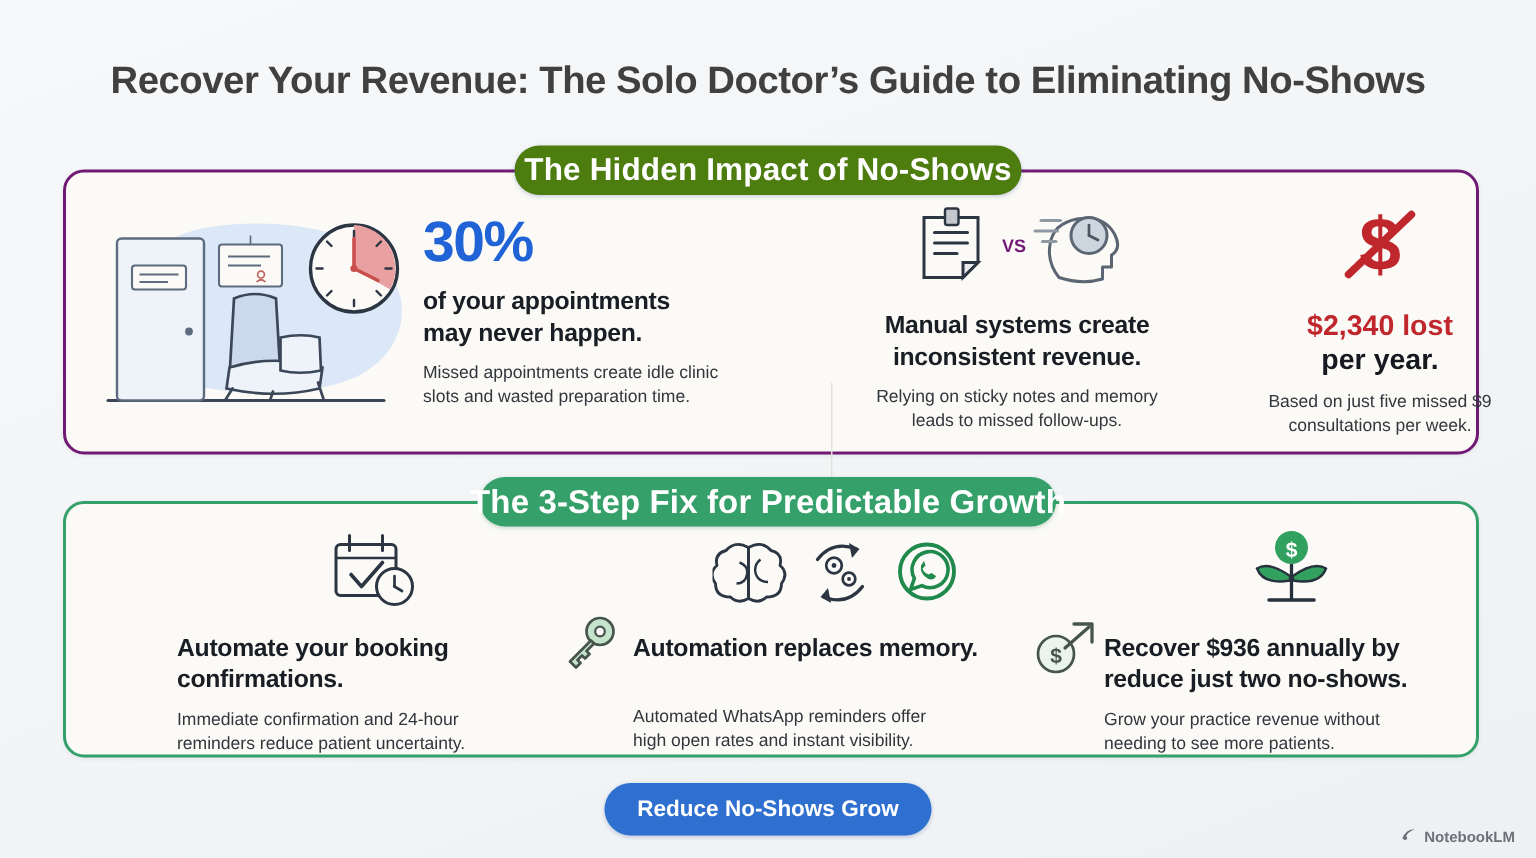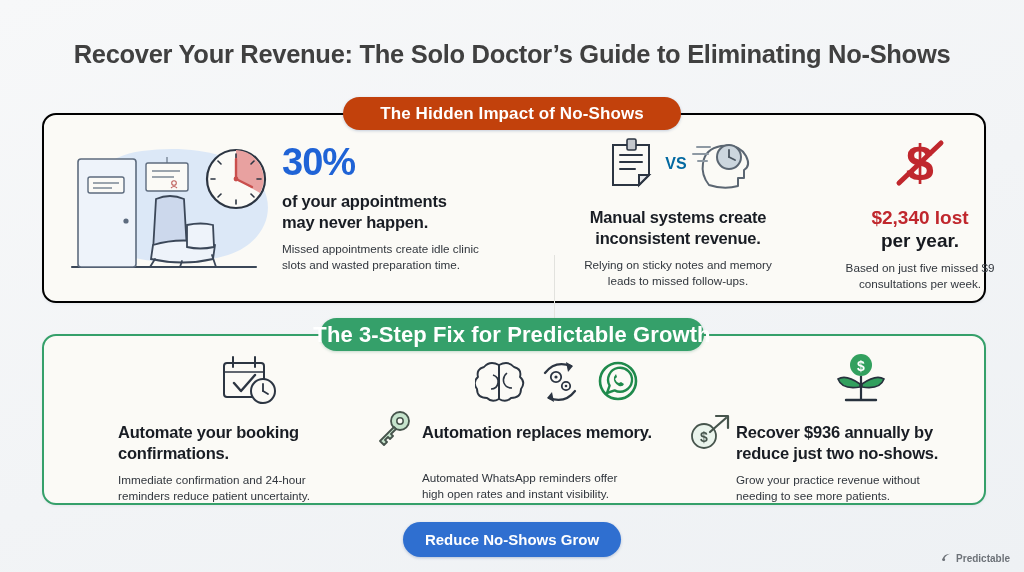--- a/index.html
+++ b/index.html
@@ -26,41 +26,41 @@
 
   
   .panel {
     position: absolute;
     background: #fbfaf6;
     border-radius: 14px;
     box-shadow: 0 1px 3px rgba(40,60,90,0.07);
   }
   .panel-blue {
     left: 42px; top: 113px; width: 940px; height: 186px;
-    border: 2px solid #000000;
+    border: 2px solid #701a75;
   }
   .panel-green {
     left: 42px; top: 334px; width: 940px; height: 167px;
     border: 2px solid #35a06a;
   }
 
   
   .badge {
     position: absolute;
     color: #ffffff;
     font-weight: bold;
     border-radius: 20px;
     display: flex; align-items: center; justify-content: center;
     white-space: nowrap;
     letter-spacing: 0.1px;
   }
   .badge-blue {
-    background: #c2410c;
+    background: #4d7c0f;
     left: 343px; top: 97px; width: 338px; height: 33px;
-    font-size: 17px;
+    font-size: 21px;
     box-shadow: 0 1px 3px rgba(30,70,140,0.25);
   }
   .badge-green {
     background: #35a06a;
     left: 320px; top: 318px; width: 384px; height: 33px;
     font-size: 22px;
     box-shadow: 0 1px 3px rgba(30,120,80,0.25);
   }
 
   
@@ -178,21 +178,21 @@
     <div class="col center" style="left:510px; top:18px; width:248px;">
       <div class="illus" style="position:relative; height:62px; display:flex; align-items:center; justify-content:center; gap:4px;">
         <svg width="58" height="58" viewBox="0 0 58 58">
           <path d="M10 10 h36 v30 l-10 10 h-26 Z" fill="#fbfaf6" stroke="#2c3542" stroke-width="2"></path>
           <path d="M36 50 v-10 h10 Z" fill="#e8eaec" stroke="#2c3542" stroke-width="2"></path>
           <rect x="24" y="4" width="9" height="11" rx="1.5" fill="#c4c8cd" stroke="#2c3542" stroke-width="1.6"></rect>
           <line x1="17" y1="20" x2="39" y2="20" stroke="#2c3542" stroke-width="2" stroke-linecap="round"></line>
           <line x1="17" y1="27" x2="39" y2="27" stroke="#2c3542" stroke-width="2" stroke-linecap="round"></line>
           <line x1="17" y1="34" x2="32" y2="34" stroke="#2c3542" stroke-width="2" stroke-linecap="round"></line>
         </svg>
-        <span style="font-size:16px; font-weight:bold; color:#0369a1;">VS</span>
+        <span style="font-size:12px; font-weight:bold; color:#701a75;">VS</span>
         <svg width="62" height="58" viewBox="0 0 62 58">
           <path d="M18 50 q-8 -10 -6 -22 q2 -14 18 -17 q18 -3 25 10 q5 10 -2 14 l0 8 h-6 v8 q-14 4 -29 -1 Z" fill="none" stroke="#5b6672" stroke-width="2" stroke-linejoin="round"></path>
           <circle cx="38" cy="22" r="12" fill="#ccd6de" stroke="#5b6672" stroke-width="2"></circle>
           <line x1="38" y1="22" x2="38" y2="15" stroke="#4a5560" stroke-width="1.8" stroke-linecap="round"></line>
           <line x1="38" y1="22" x2="44" y2="25" stroke="#4a5560" stroke-width="1.8" stroke-linecap="round"></line>
           <g stroke="#8e99a3" stroke-width="2" stroke-linecap="round">
             <line x1="6" y1="12" x2="19" y2="12"></line>
             <line x1="2" y1="19" x2="17" y2="19"></line>
             <line x1="7" y1="26" x2="16" y2="26"></line>
           </g>
@@ -327,16 +327,16 @@
 
   <button class="cta">Reduce No-Shows Grow</button>
 
   <div class="watermark">
     <span>
       <svg width="11" height="11" viewBox="0 0 12 12">
         <path d="M1 9 q2 -7 9 -7 q-6 2 -7 7 Z" fill="#6d7278"></path>
         <circle cx="3" cy="8.4" r="1.5" fill="#6d7278"></circle>
       </svg>
     </span>
-    <span>Predictable</span>
+    <span>NotebookLM</span>
   </div>
 
 </div>
 
 </body></html>

